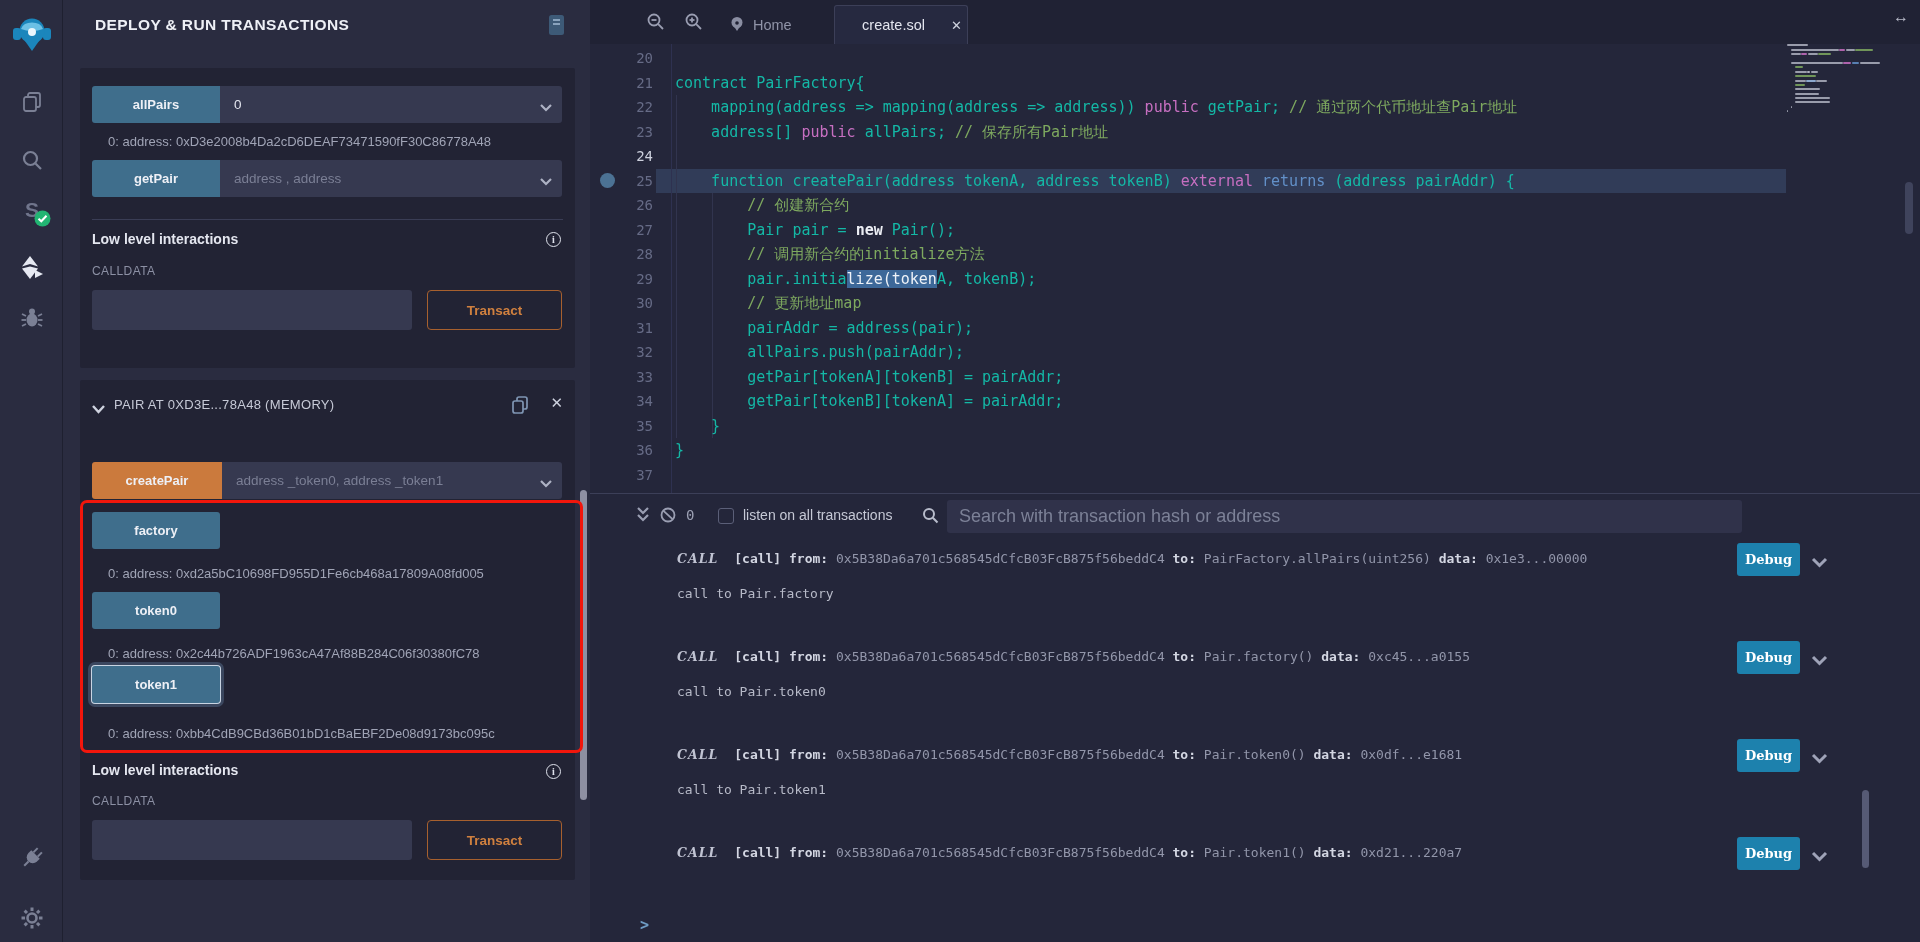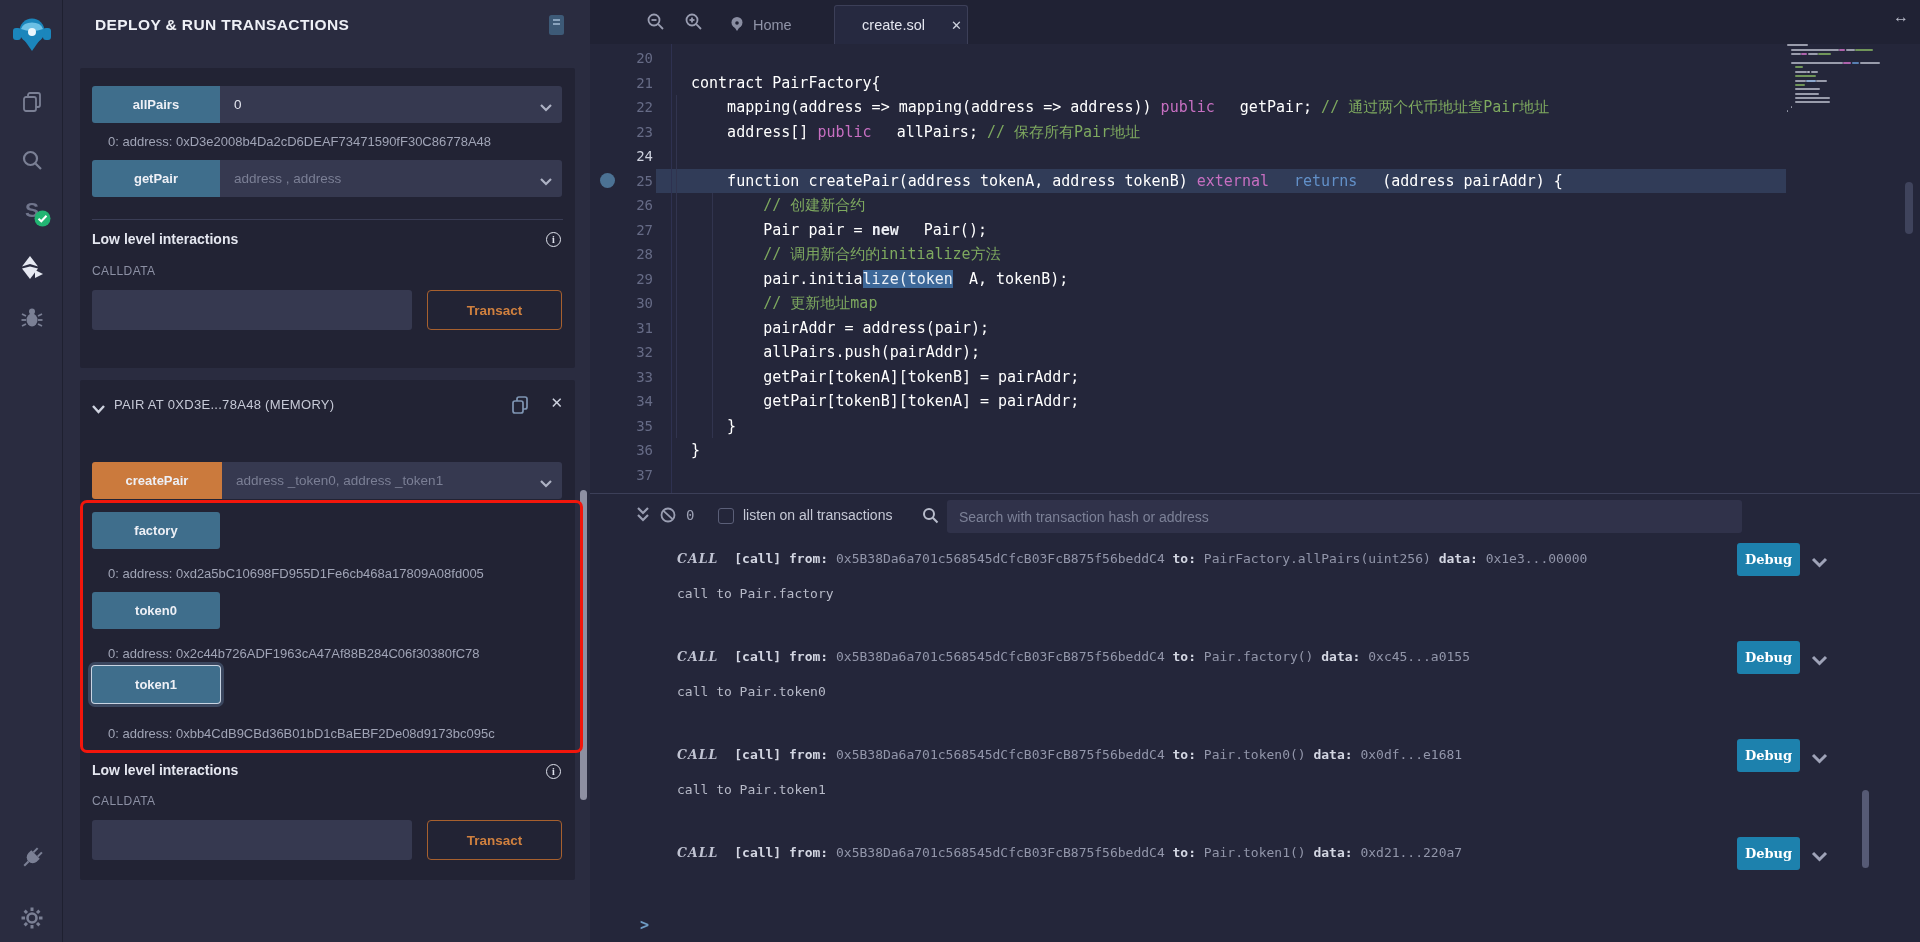--- a/index.html
+++ b/index.html
@@ -72,42 +72,42 @@
   .breakpoint-dot{position:absolute;left:10px;top:129px;width:15px;height:15px;border-radius:50%;background:#4c7294;cursor:pointer;}
   .gutter-numbers{position:absolute;left:0;top:2px;width:63px;cursor:pointer;}
   .ln-num{height:24.5px;font:14px/24.5px "DejaVu Sans Mono",monospace;color:#666b86;text-align:right;}
   .ln-num.cur{color:#cdd0dd;}
   .gutter-border{position:absolute;left:81px;top:0;bottom:0;width:1px;background:#2e3150;}
   .indent-guide{position:absolute;width:1px;background:#31344e;}
   .guide-a{left:86px;top:51px;height:343px;}
   .guide-b{left:122px;top:149px;height:245px;}
   .code-lines{position:absolute;left:85px;top:2px;right:140px;cursor:text;}
   .code-line{height:24.5px;white-space:pre;font:15px/24.5px "DejaVu Sans Mono",monospace;}
-  .tk-p{color:#ffffff;margin-left:16px;} .tk-k{color:#c76fc1;} .tk-r{color:#6290c8;} .tk-c{color:#7ea95f;}
+  .tk-p{color:#14b8a6;} .tk-k{color:#c76fc1;} .tk-r{color:#6290c8;} .tk-c{color:#7ea95f;}
   .tk-w{color:#eceef4;font-weight:bold;} .tk-s{background:#3d6899;color:#eef2f8;}
   .minimap{position:absolute;left:1197px;top:40px;width:93px;height:84px;overflow:hidden;cursor:pointer;}
   .mm-row{height:2px;margin-bottom:2.4px;display:flex;}
   .mm-sp{height:2px;}
   .mm-bar{height:2px;border-radius:1px;opacity:.85;}
   .mm-p{background:#aeb1c0;} .mm-k{background:#c76fc1;} .mm-r{background:#6290c8;}
   .mm-c{background:#7ea95f;} .mm-w{background:#c5c8d4;} .mm-s{background:#9fc0e8;}
   .editor-scrollthumb{position:absolute;left:1315px;top:182px;width:8px;height:52px;background:#3f435c;border-radius:4px;cursor:grab;}
   .resize-icon{position:absolute;left:1303px;top:8px;color:#b9bcca;font-size:16px;cursor:pointer;}
 
   
   .terminal{position:absolute;left:590px;top:493px;width:1330px;height:449px;background:var(--bg);
     border-top:1px solid #3c3f58;font-family:"DejaVu Sans Mono",monospace;}
   .term-bar{position:absolute;left:0;top:0;right:0;height:44px;}
   .term-icon{position:absolute;top:12px;cursor:pointer;}
   .term-count{position:absolute;left:96px;top:13px;color:#9da1b4;font-size:14px;}
   .term-checkbox{position:absolute;left:128px;top:14px;width:16px;height:16px;border:1px solid #5b5f78;
     border-radius:3px;background:transparent;cursor:pointer;}
   .term-listen{position:absolute;left:153px;top:13px;color:#c6c9d6;font-size:14px;font-family:"Liberation Sans",sans-serif;}
   .term-search{position:absolute;left:357px;top:6px;width:795px;height:33px;background:#30324a;border:none;
-    border-radius:3px;color:#d5d8e4;font-size:14px;padding:0 12px;outline:none;font-family:"Liberation Sans",sans-serif;}
+    border-radius:3px;color:#d5d8e4;font-size:18px;padding:0 12px;outline:none;font-family:"Liberation Sans",sans-serif;}
   .term-search::placeholder{color:#7c8197;}
   .terminal-logs{position:absolute;left:0;top:44px;right:0;bottom:0;}
   .log-entry{position:absolute;left:0;right:0;height:92px;}
   .log-line1{position:absolute;left:87px;right:250px;top:0;font-size:13px;color:#b7bac8;white-space:nowrap;cursor:pointer;}
   .t-call{font-style:italic;font-weight:700;font-family:"DejaVu Serif",serif;font-size:12.5px;
     letter-spacing:1px;color:#c0c3d2;margin-right:16px;}
   .t-b{font-weight:700;color:#d3d6e2;}
   .t-v{color:#9296aa;}
   .log-note{position:absolute;left:87px;top:35px;font-size:13px;color:#b7bac8;}
   .debug-btn{position:absolute;right:120px;top:-8px;width:63px;height:33px;background:var(--debug);border:none;

